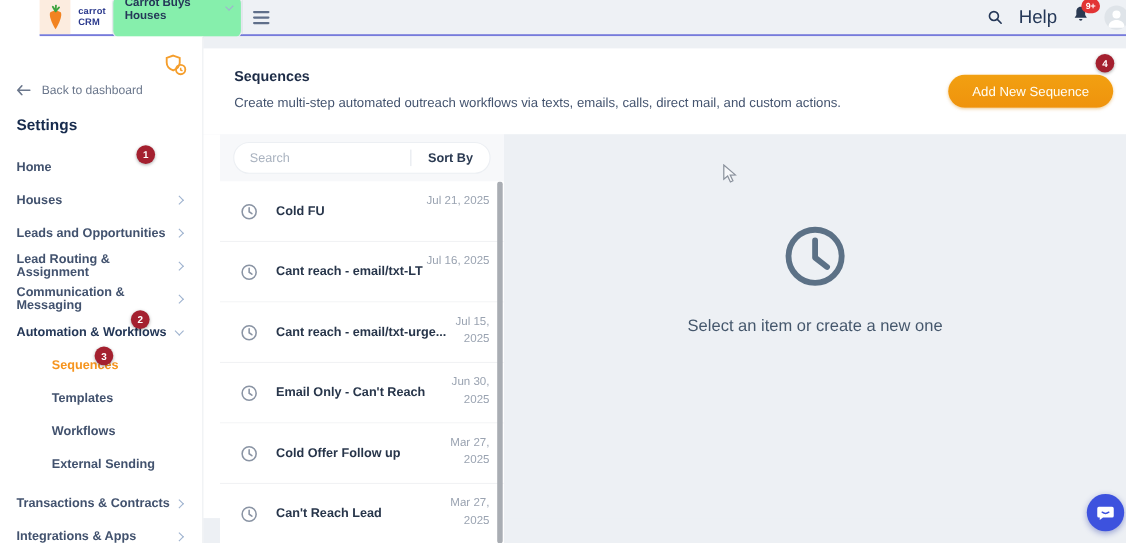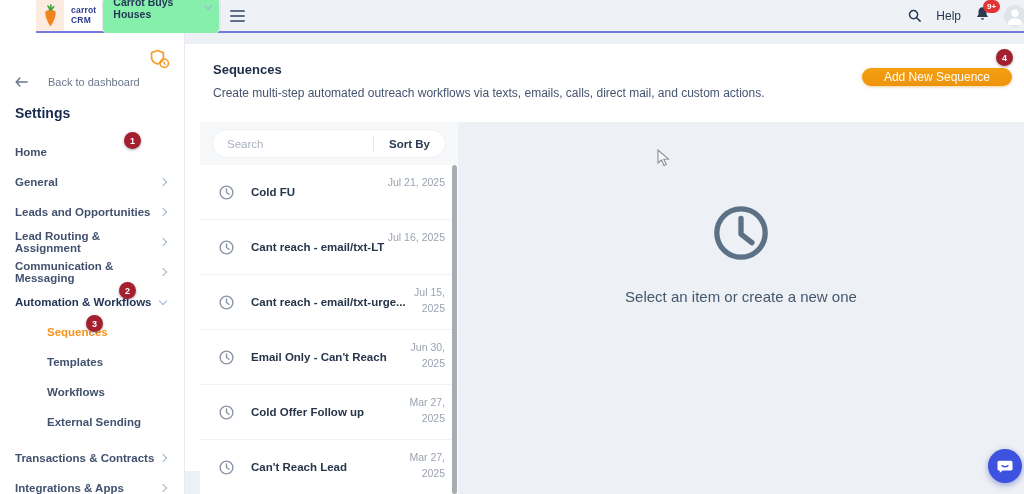--- a/index.html
+++ b/index.html
@@ -20,40 +20,40 @@
                   border:1px solid #e4e7ee; border-radius:7px; display:flex;
                   align-items:center; gap:8px; font-size:10.5px; font-weight:700;
                   color:#253858; box-shadow:0 1px 2px rgba(9,30,66,.06); cursor:pointer; }
   .topbar-right { flex:1; background:#eef1f5; display:flex; align-items:center; }
   .hamburger { margin-left:9px; width:15px; display:flex; flex-direction:column;
                gap:3px; cursor:pointer; }
   .hamburger i { display:block; height:2px; background:#5f6f8a; border-radius:1px; }
   .tb-actions { margin-left:auto; display:flex; align-items:center; gap:14px;
                 padding-right:14px; }
   .tb-icon { display:flex; align-items:center; cursor:pointer; }
-  .help { font-size:12px; color:#253858; cursor:pointer; }
+  .help { font-size:17px; color:#253858; cursor:pointer; }
   .bell-wrap { position:relative; cursor:pointer; }
   .nbadge { position:absolute; top:-6px; right:-10px; min-width:17px; height:13px;
             padding:0 3px; background:#E23434; border-radius:8px; color:#fff;
             font-size:8px; font-weight:700; display:flex; align-items:center;
             justify-content:center; }
   .avatar { width:22px; height:22px; border-radius:50%; background:#dfe4e9;
             display:flex; align-items:center; justify-content:center; overflow:hidden;
             cursor:pointer; }
   .chev { width:6px; height:6px; border-right:1.6px solid #9FB3CF;
           border-bottom:1.6px solid #9FB3CF; transform:rotate(-45deg); display:inline-block; }
   .chev.down { transform:rotate(45deg); margin-top:-3px; }
   .chev.gray { border-color:#6b7990; }
 
   
   .sidebar { position:absolute; top:33px; left:0; width:185px; height:461px;
              background:#fff; border-right:1px solid #e8ebee; }
   .shield { position:absolute; top:15px; right:13px; cursor:pointer; }
   .back-link { position:absolute; top:43px; left:15px; display:flex; align-items:center;
-               gap:20px; font-size:11px; color:#6b778c; cursor:pointer; }
+               gap:10px; font-size:11px; color:#6b778c; cursor:pointer; }
   .settings-title { position:absolute; top:72px; left:15px; font-size:14px;
                     font-weight:700; color:#172b4d; }
   .nav { position:absolute; top:104px; left:0; width:100%; }
   .nav-item { height:30px; display:flex; align-items:center; padding:0 18px 0 15px;
               font-size:11.5px; font-weight:600; color:#42526e; cursor:pointer; }
   .nav-item .lbl { flex:1; }
   .nav-item.sub { padding-left:47px; }
   .nav-item.bold { font-weight:700; color:#243757; }
   .nav-item.active { color:#F6941D; }
   .nav-item.gap { margin-top:6px; }
@@ -68,21 +68,21 @@
   .b3 { top:282px; left:86px; }
   .b4 { top:5px;   right:11px; }
 
   
   .main { position:absolute; top:33px; left:185px; width:839px; height:461px;
           background:#edf0f4; }
   .header-card { position:relative; margin-top:11px; height:78px; background:#fff;
                  padding:18px 0 0 28px; }
   .page-title { font-size:13px; font-weight:700; color:#1c2b46; }
   .page-desc { margin-top:9px; font-size:12px; color:#44546f; }
-  .add-btn { position:absolute; top:24px; right:12px; height:18px; padding:0 22px;
+  .add-btn { position:absolute; top:24px; right:12px; height:30px; padding:0 22px;
              background:linear-gradient(#f2a011,#ef930d); border:none; border-radius:16px;
              color:#fffdf5; font-size:12px; font-family:"Liberation Sans",sans-serif;
              cursor:pointer; box-shadow:0 1px 3px rgba(210,130,0,.4); }
 
   .content-row { display:flex; height:349px; }
   .list-wrap { width:273px; background:#fff; padding-left:15px; }
   .list-panel { position:relative; width:258px; height:100%; }
   .list-header { height:43px; background:#f7f8fa; padding:7px 12px; }
   .search-pill { height:29px; background:#fff; border:1px solid #eceff3; border-radius:15px;
                  display:flex; align-items:center; overflow:hidden; }
@@ -186,21 +186,21 @@
       <span>Back to dashboard</span>
     </div>
 
     <div class="settings-title">Settings</div>
 
     <nav class="nav">
       <div class="nav-item">
         <span class="lbl">Home</span>
       </div>
       <div class="nav-item">
-        <span class="lbl">General</span>
+        <span class="lbl">Houses</span>
         <span class="chev"></span>
       </div>
       <div class="nav-item">
         <span class="lbl">Leads and Opportunities</span>
         <span class="chev"></span>
       </div>
       <div class="nav-item">
         <span class="lbl">Lead Routing &amp; Assignment</span>
         <span class="chev"></span>
       </div>

